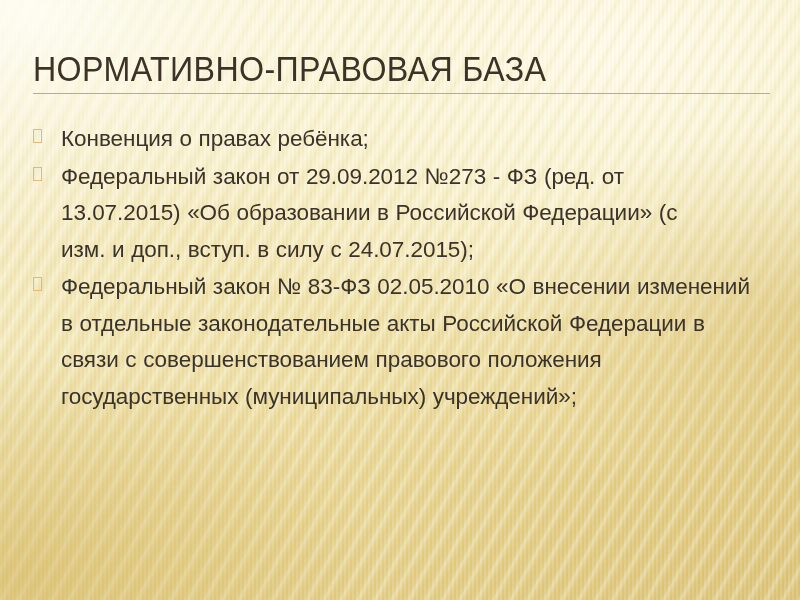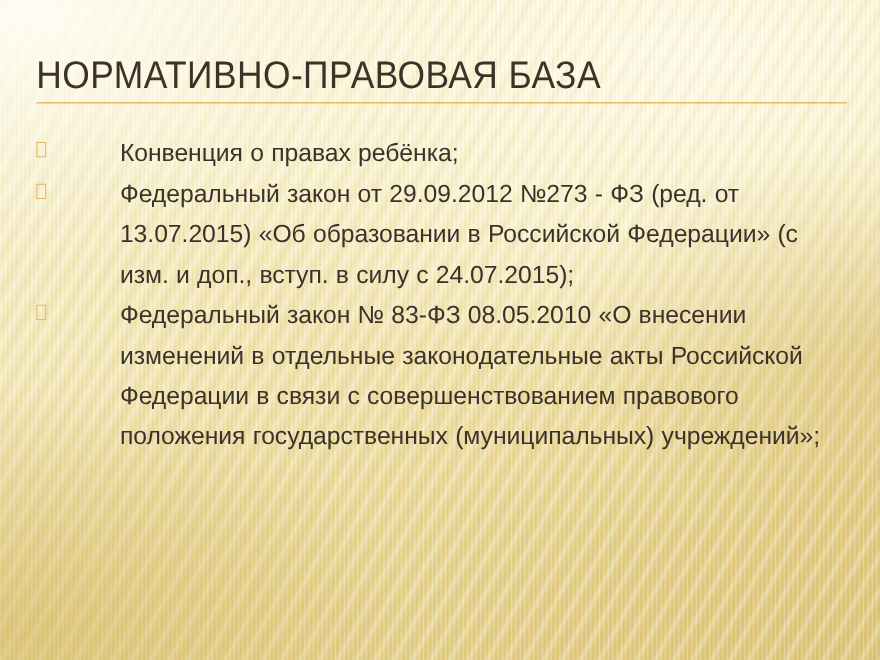--- a/index.html
+++ b/index.html
@@ -112,21 +112,20 @@
   #body {
     position: absolute;
     left: 33px;
     top: 121px;
     width: 730px;
   }
   .bullet-row {
     display: flex;
     align-items: flex-start;
     margin-bottom: 1px;
-    gap: 48px;
   }
   .bullet-marker {
     flex: 0 0 auto;
     width: 28px;
     padding-top: 8px;
     display: flex;
     justify-content: flex-start;
   }
   .tofu {
     display: block;
@@ -177,17 +176,17 @@
       <span class="bullet-marker">
         <span class="tofu"></span>
       </span>
       <span class="bullet-text b-wide">Федеральный закон от 29.09.2012 №273 - ФЗ (ред. от 13.07.2015) «Об образовании в Российской Федерации» (с изм. и доп., вступ. в силу с 24.07.2015);</span>
     </div>
 
     <div class="bullet-row">
       <span class="bullet-marker">
         <span class="tofu"></span>
       </span>
-      <span class="bullet-text b-wider">Федеральный закон № 83-ФЗ 08.05.2010 «О внесении изменений в отдельные законодательные акты Российской Федерации в связи с совершенствованием правового положения государственных (муниципальных) учреждений»;</span>
+      <span class="bullet-text b-wider">Федеральный закон № 83-ФЗ 02.05.2010 «О внесении изменений в отдельные законодательные акты Российской Федерации в связи с совершенствованием правового положения государственных (муниципальных) учреждений»;</span>
     </div>
 
   </div>
 </div>
 
 </body></html>

